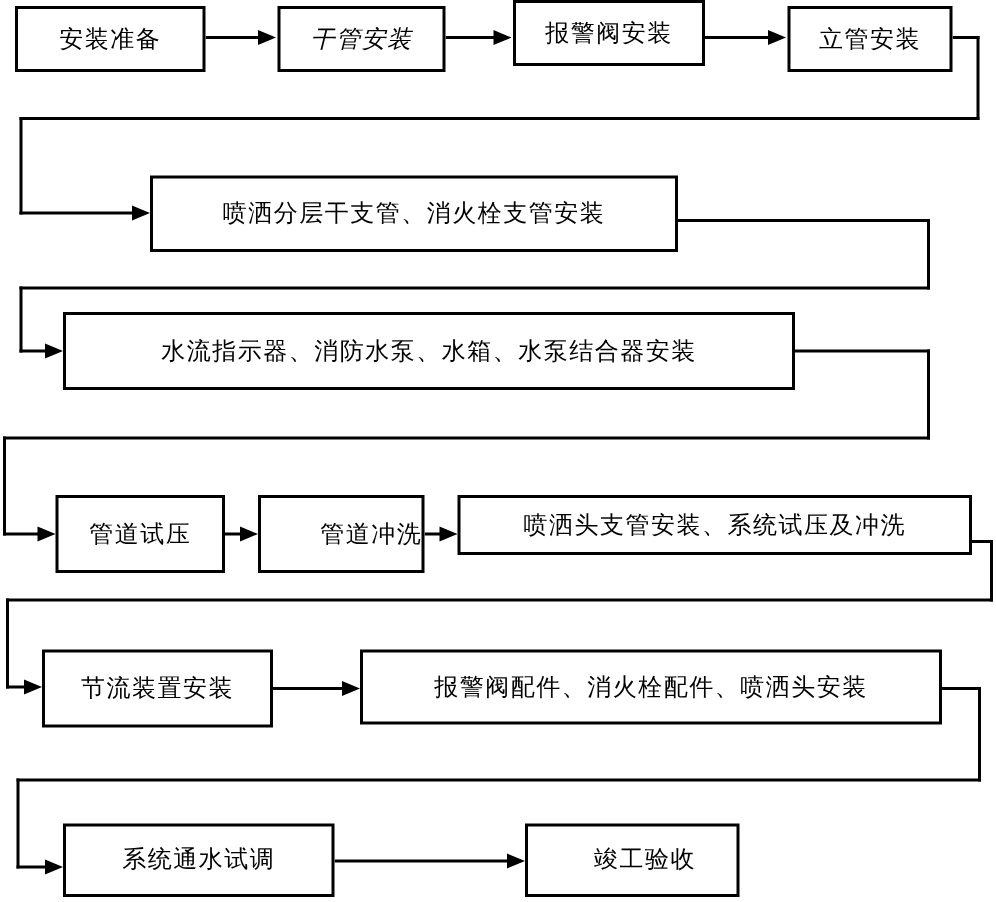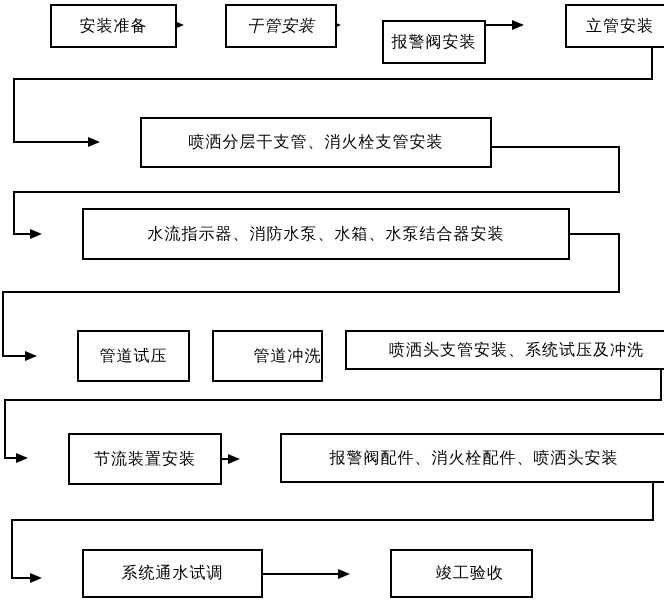--- a/index.html
+++ b/index.html
@@ -22,21 +22,20 @@
     background: #ffffff;
     display: flex;
     align-items: center;
     justify-content: center;
     font-size: 16px;
     color: #000000;
     letter-spacing: 1px;
     z-index: 2;
     text-align: center;
     white-space: nowrap;
-    margin-left: 40px;
   }
   .seg {
     position: absolute;
     background: #000000;
     z-index: 1;
   }
   .arrowhead {
     position: absolute;
     width: 0;
     height: 0;
@@ -46,21 +45,21 @@
     z-index: 1;
   }
 </style>
 </head>
 <body>
 
 <div id="canvas">
 
   <div class="box" style="left:10px;  top:4px; width:127px; height:44px;">安装准备</div>
   <div class="box" style="left:185px; top:4px; width:112px; height:44px;font-style:italic;">干管安装</div>
-  <div class="box" style="left:342px; top:20px; width:104px; height:44px;">报警阀安装</div>
+  <div class="box" style="left:342px; top:0; width:128px; height:44px;">报警阀安装</div>
   <div class="box" style="left:525px; top:4px; width:110px; height:44px;">立管安装</div>
 
   <div class="box" style="left:100px; top:117px; width:352px; height:51px;">喷洒分层干支管、消火栓支管安装</div>
 
   <div class="box" style="left:42px; top:208px; width:488px; height:52px;">水流指示器、消防水泵、水箱、水泵结合器安装</div>
 
   <div class="box" style="left:37px;  top:330px; width:113px; height:52px;">管道试压</div>
   <div class="box" style="left:172px; top:330px; width:111px; height:52px;padding-left:40px;">管道冲洗</div>
   <div class="box" style="left:305px; top:330px; width:343px; height:40px;">喷洒头支管安装、系统试压及冲洗</div>
 

